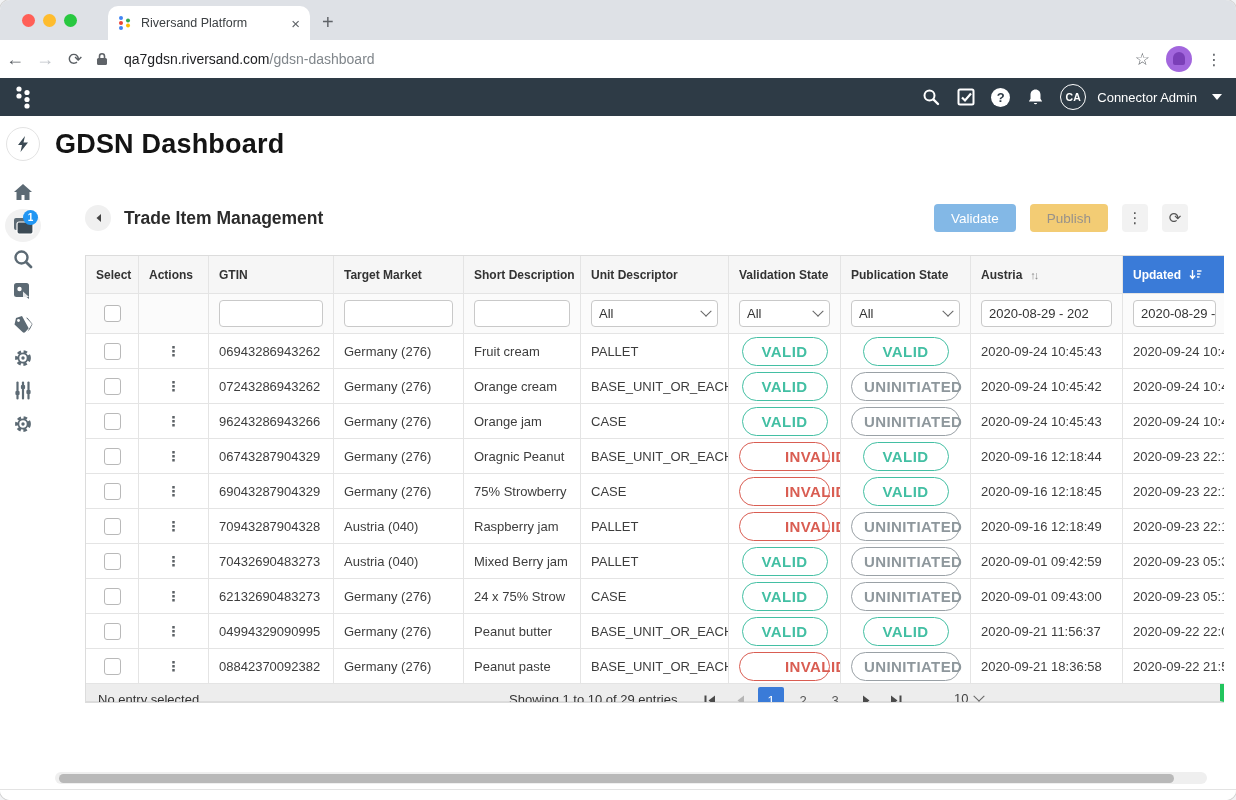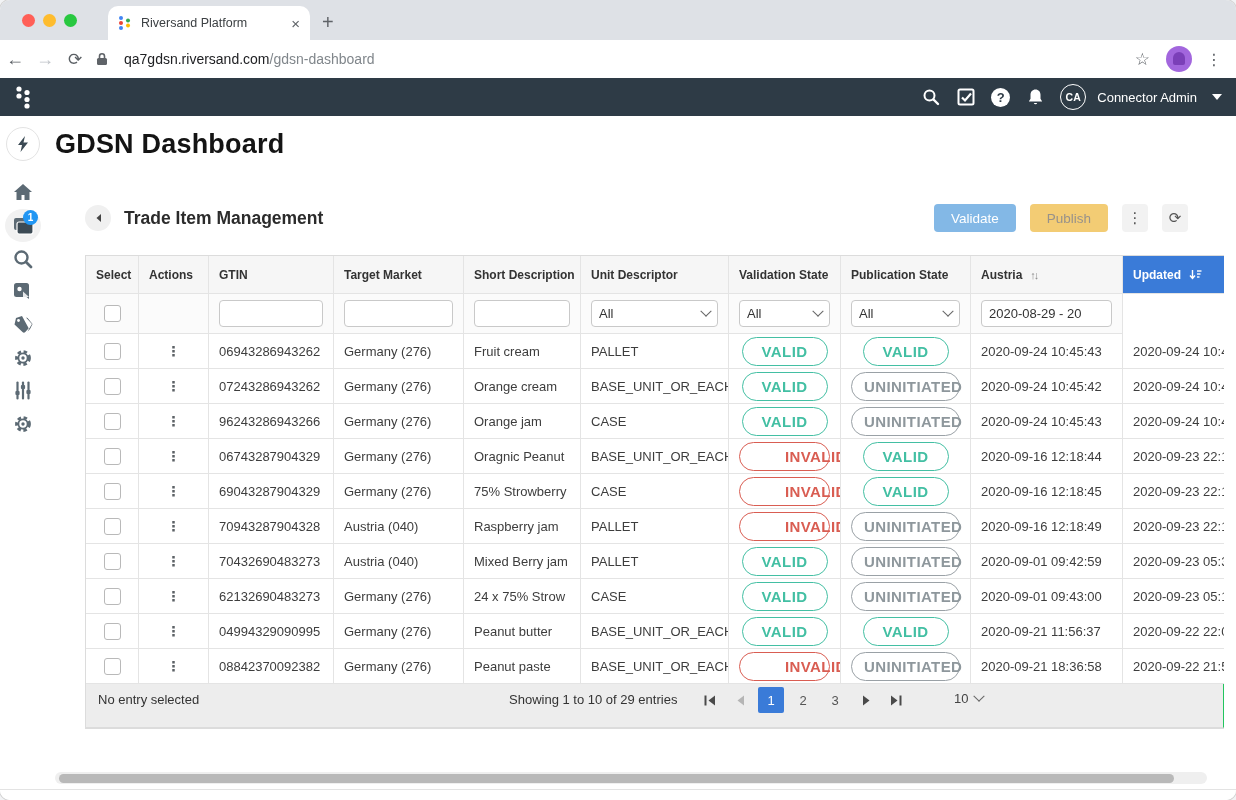--- a/index.html
+++ b/index.html
@@ -87,21 +87,21 @@
   .rows .td{height:35px;background:#fff;}
   .cb{width:17px;height:17px;border:1px solid #b9b9b9;border-radius:3px;background:#fff;display:block;}
   .kebab{color:#5c6166;font-size:14px;letter-spacing:0;line-height:1;font-weight:700;}
   .c-center{justify-content:center;}
   .pill{display:inline-block;min-width:86px;text-align:center;border-radius:999px;padding:5px 12px;font-size:15px;font-weight:700;letter-spacing:.4px;background:#fff;}
   .pill.valid{color:var(--valid-green);border:1px solid var(--valid-green);}
   .pill.invalid{color:var(--invalid-red);border:1px solid var(--invalid-red);padding-left:45px;}
   .pill.uninitiated{color:var(--uninitiated-gray);border:1px solid #9aa1a6;}
 
   
-  .tfoot{position:relative;height:44px;background:#ededed;border-bottom:1px solid #dcdcdc;border-right:1px solid #22c55e;}
+  .tfoot{position:relative;height:18px;background:#ededed;border-bottom:1px solid #dcdcdc;border-right:4px solid #22c55e;}
   .sel-text{position:absolute;left:12px;top:8px;font-size:13px;color:#333;}
   .showing{position:absolute;left:423px;top:8px;font-size:13px;color:#333;}
   .pager{position:absolute;left:612px;top:3px;display:flex;align-items:center;gap:6px;}
   .pg-ic{width:24px;height:26px;display:flex;align-items:center;justify-content:center;}
   .pg-num{width:26px;height:26px;display:flex;align-items:center;justify-content:center;font-size:13px;color:#555;border-radius:2px;}
   .pg-num.active{background:var(--accent-blue);color:#fff;}
   .pagesize{position:absolute;left:868px;top:7px;display:flex;align-items:center;gap:7px;font-size:13px;color:#444;}
 
   
   .hscroll{position:absolute;left:55px;top:772px;width:1152px;height:12px;background:#efefef;border-radius:6px;}
@@ -323,20 +323,23 @@
               <span class="chev"></span>
             </span>
           </div>
         <div class="td">
             <span class="f-input f-select">
               <span>All</span>
               <span class="chev"></span>
             </span>
           </div>
         <div class="td">
+            <span class="f-input">2020-08-29 - 202</span>
+          </div>
+        <div class="td">
             <span class="f-input">2020-08-29 - 20</span>
           </div>
       </div>
 
       <div class="rows" id="rows">
   <div class="tr">
     <div class="td c-center">
               <span class="cb"></span>
             </div>
     <div class="td c-center">

